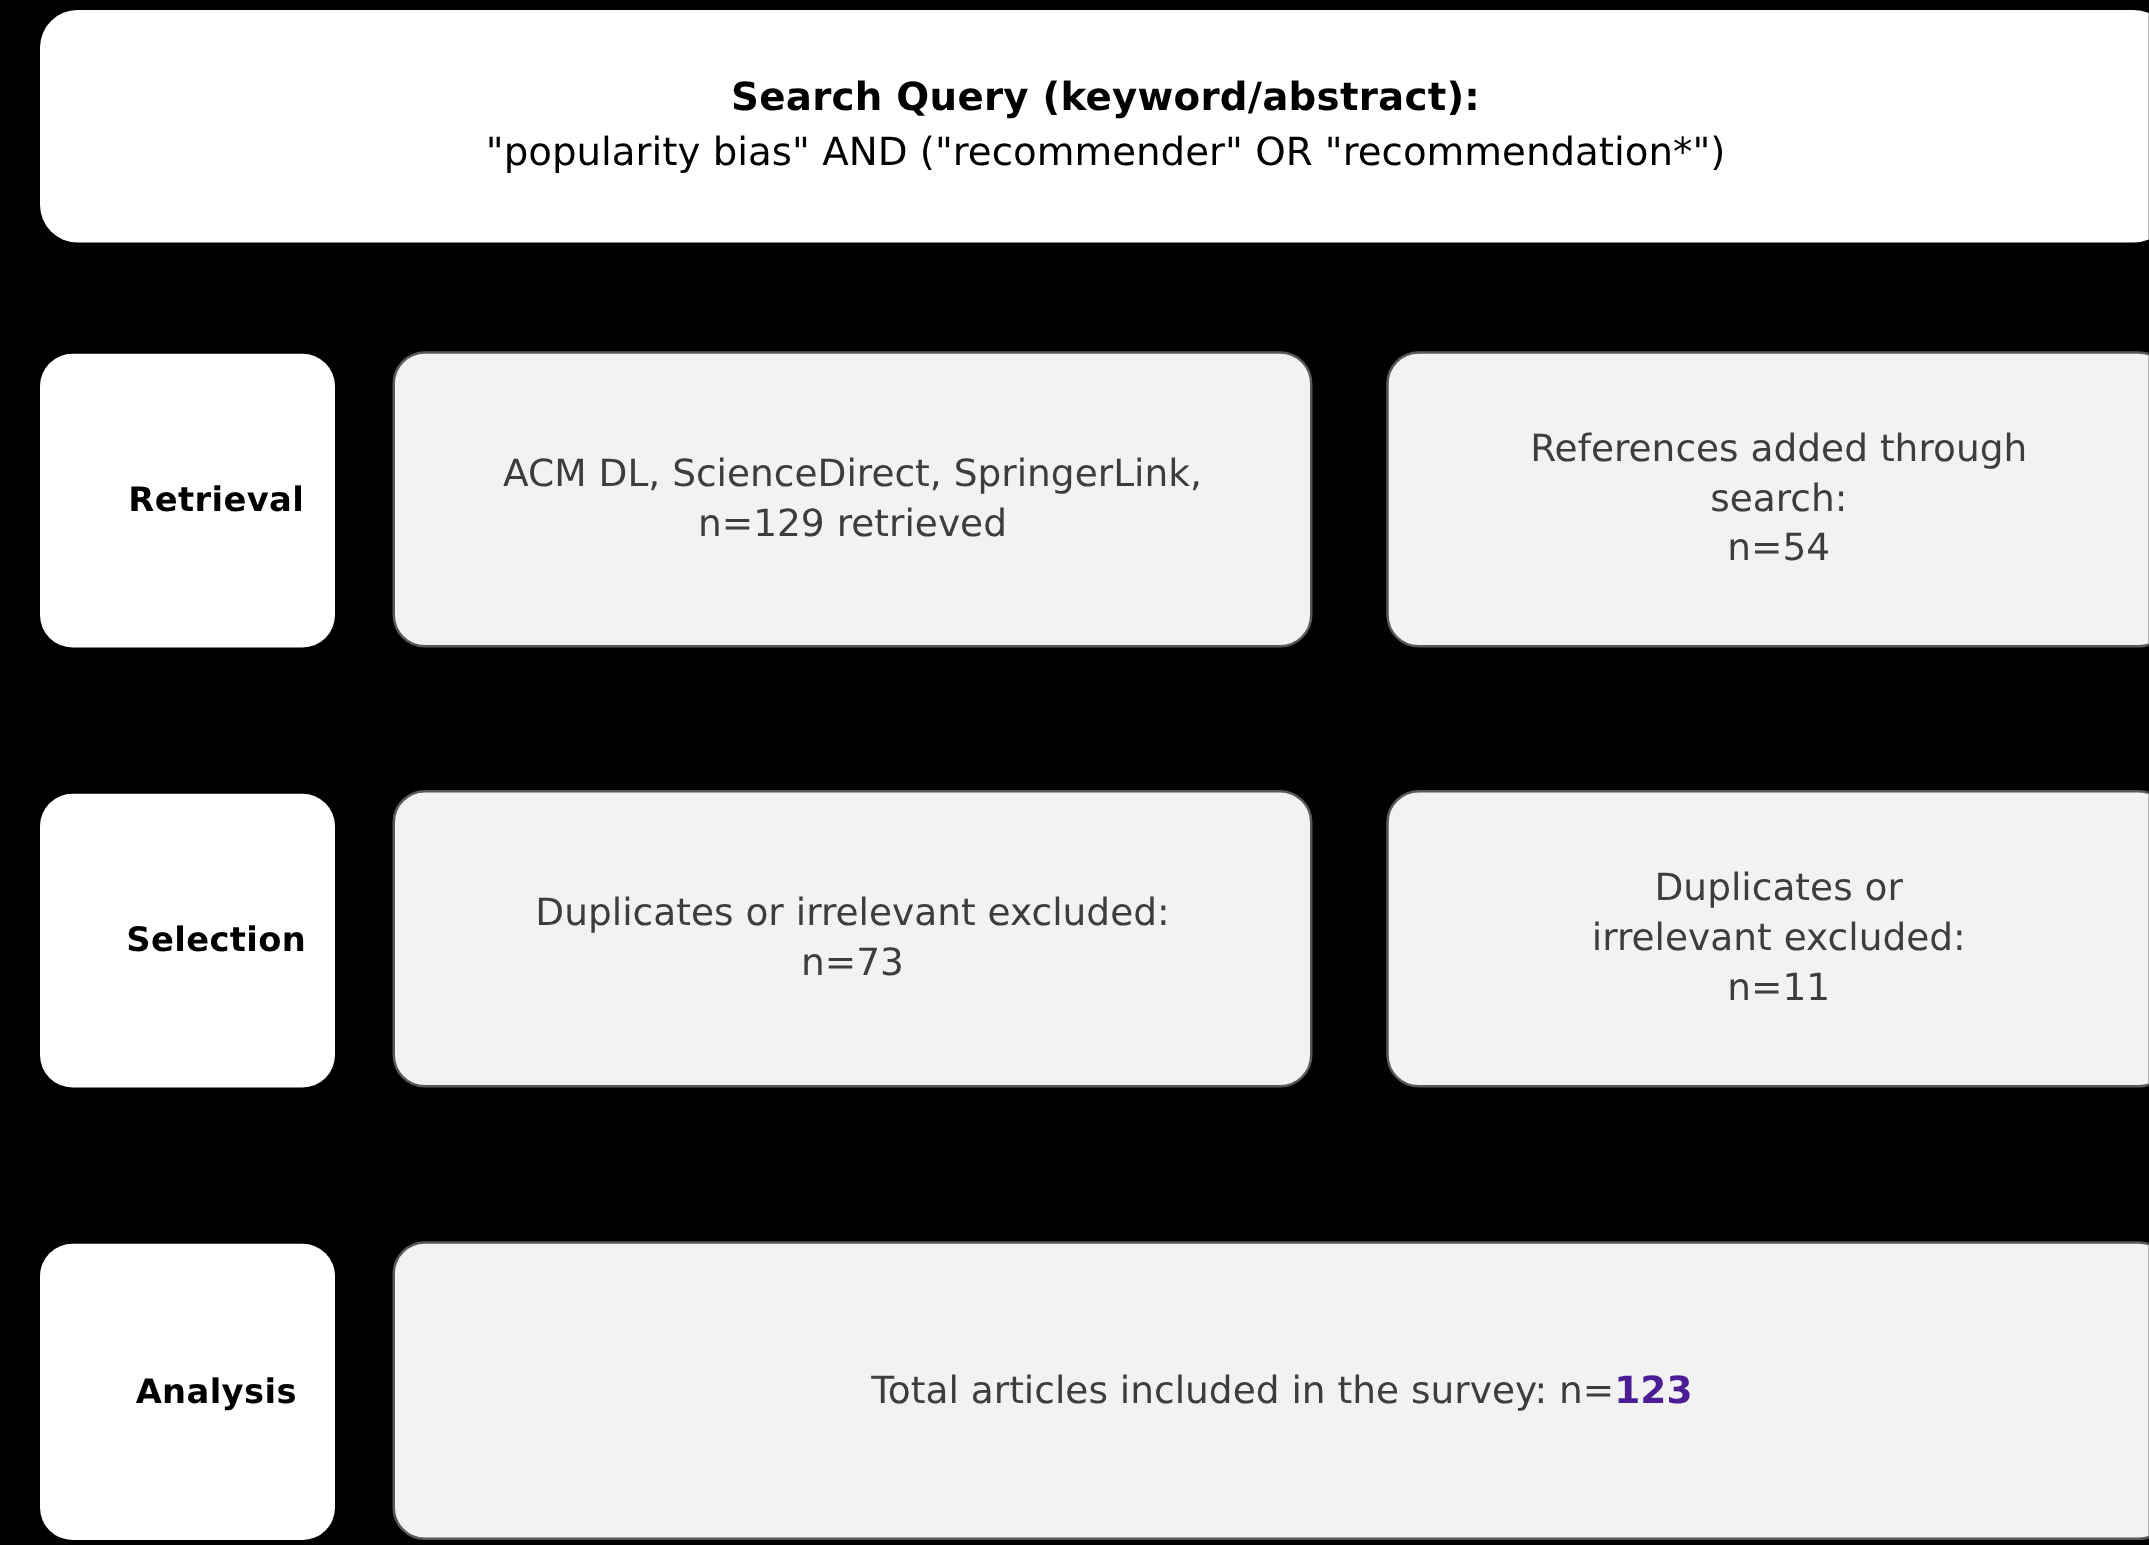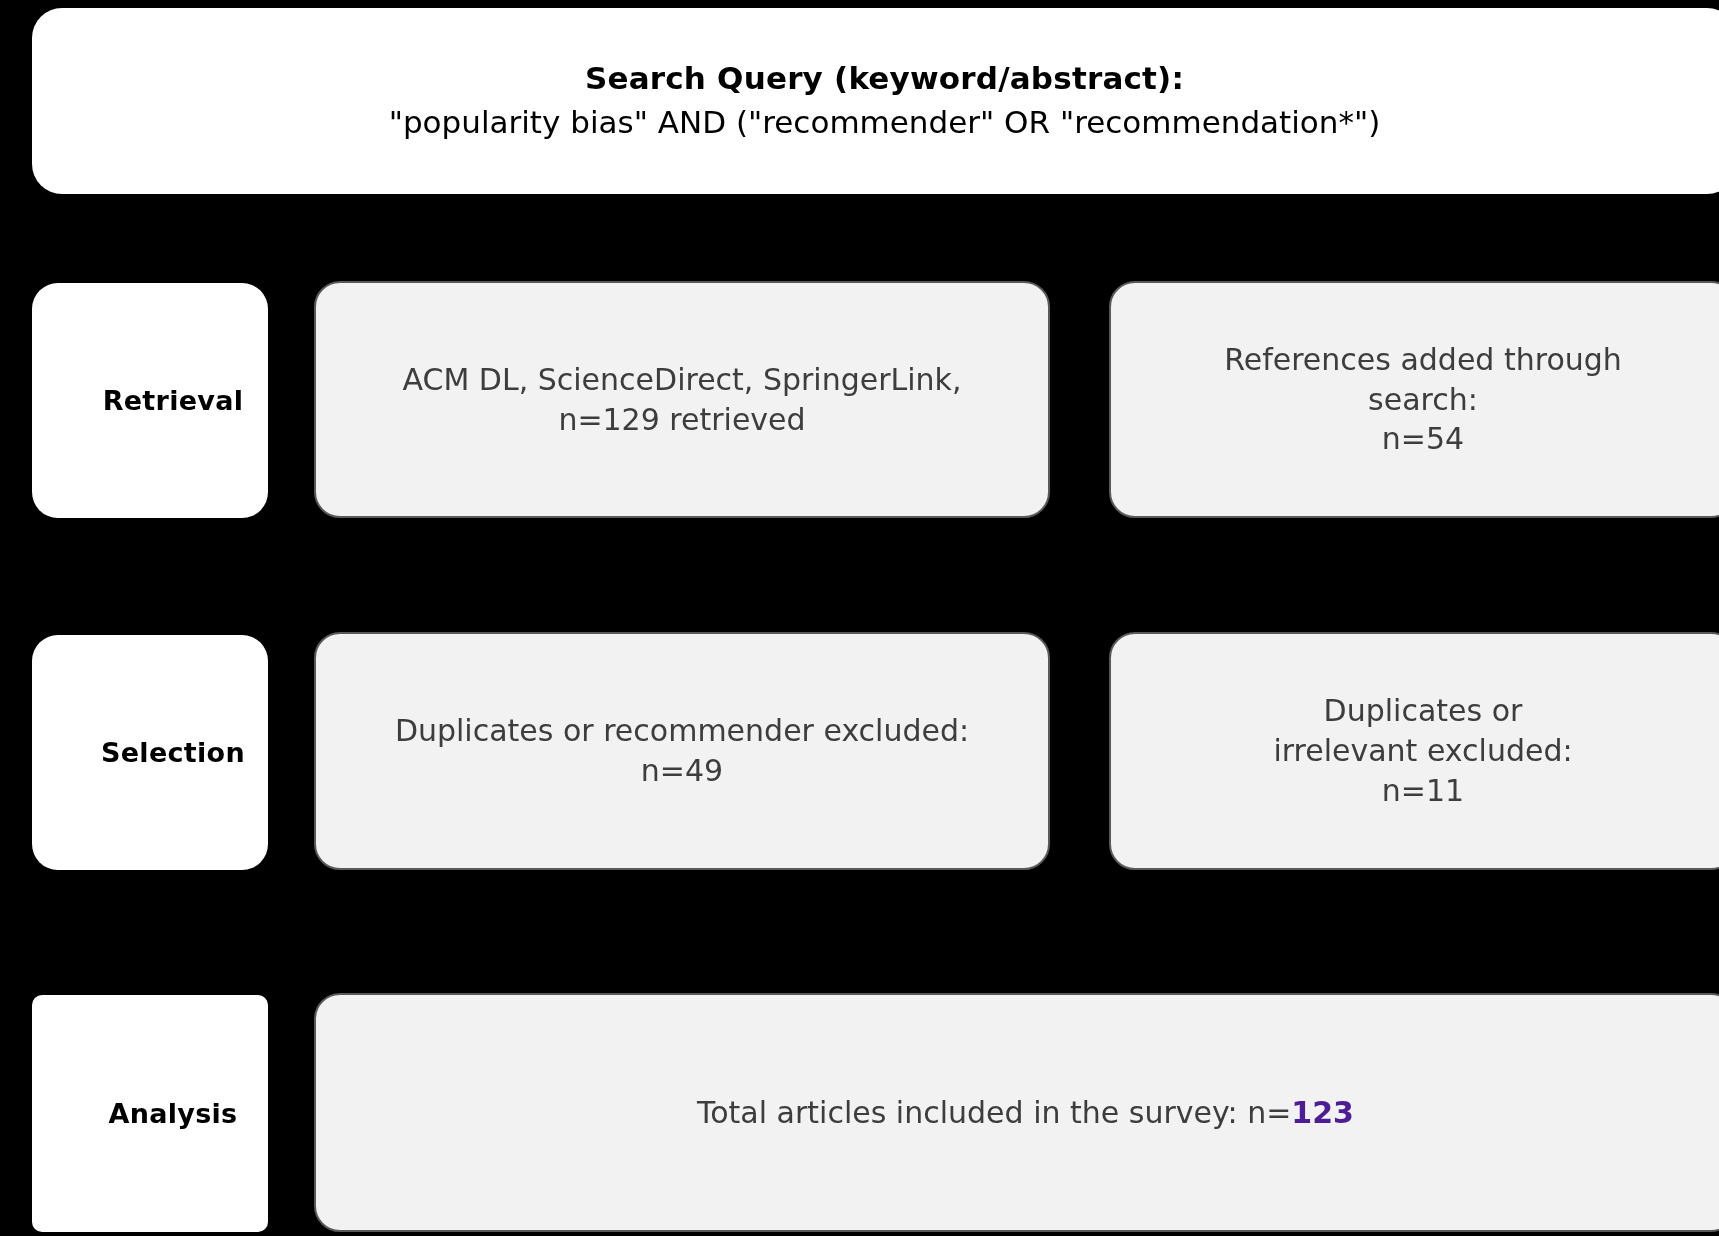--- a/index.html
+++ b/index.html
@@ -101,21 +101,21 @@
   #stage-retrieval       { top: 283px; height: 235px; }
   #box-retrieval-left    { left: 290px;  top: 281px; width: 736px;  height: 237px; }
   #box-retrieval-right   { left: 1085px; top: 281px; width: 628px;  height: 237px; align-items: center; }
 
   
   #stage-selection       { top: 635px; height: 235px; }
   #box-selection-left    { left: 290px;  top: 632px; width: 736px;  height: 238px; }
   #box-selection-right   { left: 1085px; top: 632px; width: 628px;  height: 238px; }
 
   
-  #stage-analysis        { top: 995px; height: 237px; border-radius: 10px; }
+  #stage-analysis        { top: 995px; height: 237px; }
   #box-analysis-main     { left: 290px;  top: 993px; width: 1423px; height: 239px; }
 </style>
 </head>
 <body>
 
 <div class="flow">
 
   <div class="box box-white" id="query-box">
     <div class="q-title">Search Query (keyword/abstract):</div>
     <div class="q-string">"popularity bias" AND ("recommender" OR "recommendation*")</div>
@@ -139,22 +139,22 @@
       <div>n=54</div>
     </div>
   </div>
 
   <div class="box box-white stage-label" id="stage-selection">
     <span>Selection</span>
   </div>
 
   <div class="box box-grey" id="box-selection-left">
     <div class="content-text">
-      <div>Duplicates or recommender excluded:</div>
-      <div>n=49</div>
+      <div>Duplicates or irrelevant excluded:</div>
+      <div>n=73</div>
     </div>
   </div>
 
   <div class="box box-grey" id="box-selection-right">
     <div class="content-text">
       <div>Duplicates or</div>
       <div>irrelevant excluded:</div>
       <div>n=11</div>
     </div>
   </div>

